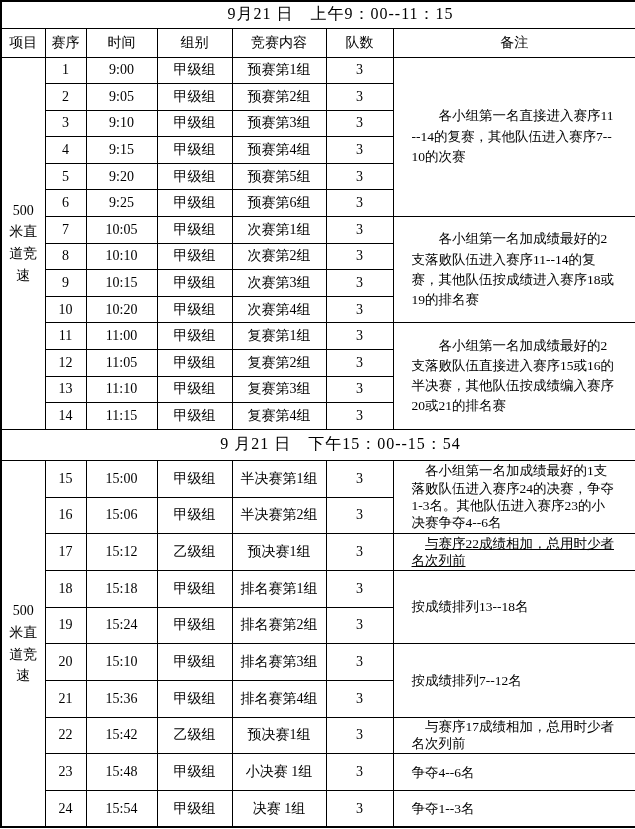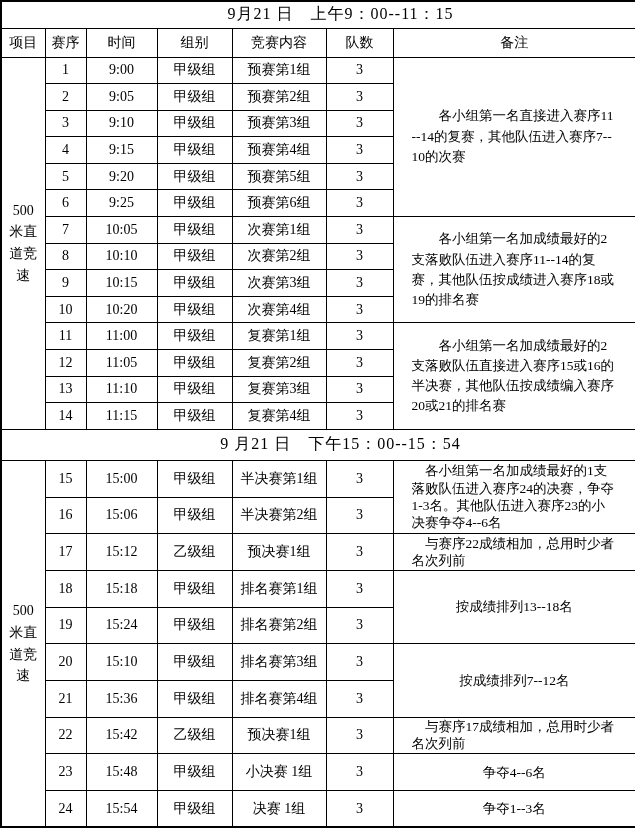--- a/index.html
+++ b/index.html
@@ -57,21 +57,21 @@
   td.remark-cell {
     vertical-align: middle;
     text-align: left;
     font-size: 13.5px;
     padding: 0 18px;
     word-break: break-all;
   }
   td.remark-cell.am-remark { line-height: 1.5; }
   td.remark-cell.pm-remark { line-height: 1.28; }
   td.remark-cell.remark-center {
-    text-align: center;
+    text-align: left;
     text-indent: 0 !important;
   }
 </style>
 </head>
 <body>
 
 <table class="schedule">
   <colgroup>
     <col style="width:44px">
     <col style="width:41px">
@@ -214,21 +214,21 @@
         <td class="data-cell">甲级组</td>
         <td class="data-cell">半决赛第2组</td>
         <td class="data-cell">3</td>
       </tr>
       <tr class="pm">
         <td class="data-cell">17</td>
         <td class="data-cell">15:12</td>
         <td class="data-cell">乙级组</td>
         <td class="data-cell">预决赛1组</td>
         <td class="data-cell">3</td>
-        <td rowspan="1" class="remark-cell pm-remark" style="text-indent: 1em;">与赛序22成绩相加，总用时少者名次列前</td>
+        <td rowspan="1" class="remark-cell pm-remark" style="text-indent: 1em; text-decoration: underline;">与赛序22成绩相加，总用时少者名次列前</td>
       </tr>
       <tr class="pm">
         <td class="data-cell">18</td>
         <td class="data-cell">15:18</td>
         <td class="data-cell">甲级组</td>
         <td class="data-cell">排名赛第1组</td>
         <td class="data-cell">3</td>
         <td rowspan="2" class="remark-cell pm-remark remark-center">按成绩排列13--18名</td>
       </tr>
       <tr class="pm">

